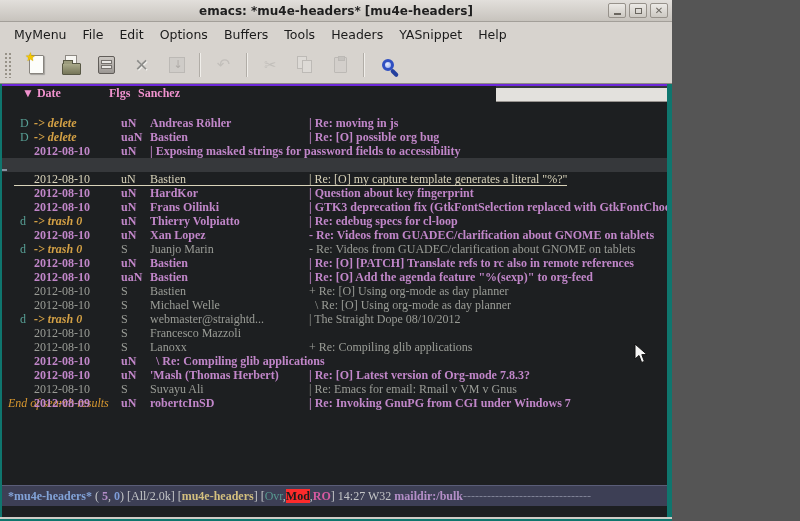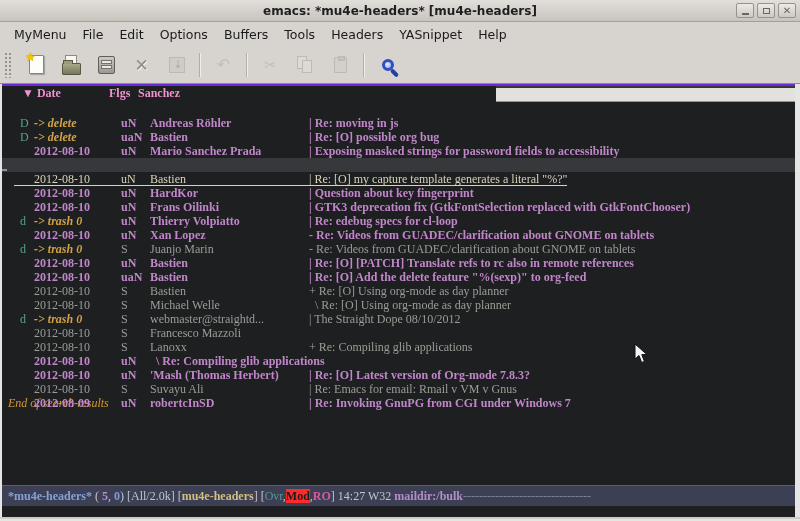--- a/index.html
+++ b/index.html
@@ -1,17 +1,17 @@
 <!DOCTYPE html>
 <html><head>
 <meta charset="utf-8">
 <style>
   * { margin:0; padding:0; box-sizing:border-box; }
   html,body { width:800px; height:521px; overflow:hidden; background:#555; }
-  .frame { position:relative; width:800px; height:521px; background:#e5e5e5;
+  .frame { position:relative; width:672px; height:521px; background:#0f766e;
            font-family:"DejaVu Sans", sans-serif; }
 
   
   .titlebar { height:22px; background:linear-gradient(#e2dfdb,#c7c3bd);
     border-bottom:1px solid #a39f99; display:flex; align-items:center; position:relative; }
   .title-text { flex:1; text-align:center; font-size:12px; font-weight:bold; color:#1f1f1f; }
   .winbtns { position:absolute; right:4px; top:3px; display:flex; gap:3px; }
   .winbtn { width:18px; height:15px; border:1px solid #97928b; border-radius:2px;
     background:linear-gradient(#eceae6,#cdc9c3); display:flex; align-items:center;
     justify-content:center; font-size:9px; color:#6a665f; line-height:1; }
@@ -191,21 +191,21 @@
     <div class="rows" id="rows">
   <div class="row unread marked">
     <span class="cells"><span class="c-mark">D</span><span class="c-date">-&gt; delete</span><span class="c-flags">uN</span><span class="c-from">Andreas Röhler</span><span class="c-subj">| Re: moving in js</span></span>
   </div>
 
   <div class="row unread marked">
     <span class="cells"><span class="c-mark">D</span><span class="c-date">-&gt; delete</span><span class="c-flags">uaN</span><span class="c-from">Bastien</span><span class="c-subj">| Re: [O] possible org bug</span></span>
   </div>
 
   <div class="row unread">
-    <span class="cells"><span class="c-mark"> </span><span class="c-date">2012-08-10</span><span class="c-flags">uN</span><span class="c-from">Mario Sanchez Prada</span><span class="c-subj">| Exposing masked strings for password fields to accessibility</span></span>
+    <span class="cells"><span class="c-mark"> </span><span class="c-date">2012-08-10</span><span class="c-flags">uN</span><span class="c-subj">| Exposing masked strings for password fields to accessibility</span></span>
   </div>
 
   <div class="row unread">
     <span class="cells"><span class="c-mark"> </span><span class="c-date">2012-08-10</span><span class="c-flags">uN</span><span class="c-from">Bastien</span><span class="c-subj">| Re: [O] Birthdays, org-contacts and agenda filters - a bug?</span></span>
   </div>
 
   <div class="row unread current">
     <span class="cells"><span class="c-mark"> </span><span class="c-date">2012-08-10</span><span class="c-flags">uN</span><span class="c-from">Bastien</span><span class="c-subj">| Re: [O] my capture template generates a literal "%?"</span></span>
   <span class="fringe-dash"></span></div>
 
@@ -227,21 +227,21 @@
 
   <div class="row read marked">
     <span class="cells"><span class="c-mark">d</span><span class="c-date">-&gt; trash 0</span><span class="c-flags">S</span><span class="c-from">Juanjo Marin</span><span class="c-subj">- Re: Videos from GUADEC/clarification about GNOME on tablets</span></span>
   </div>
 
   <div class="row unread">
     <span class="cells"><span class="c-mark"> </span><span class="c-date">2012-08-10</span><span class="c-flags">uN</span><span class="c-from">Bastien</span><span class="c-subj">| Re: [O] [PATCH] Translate refs to rc also in remote references</span></span>
   </div>
 
   <div class="row unread">
-    <span class="cells"><span class="c-mark"> </span><span class="c-date">2012-08-10</span><span class="c-flags">uaN</span><span class="c-from">Bastien</span><span class="c-subj">| Re: [O] Add the delete feature "%(sexp)" to org-feed</span></span>
+    <span class="cells"><span class="c-mark"> </span><span class="c-date">2012-08-10</span><span class="c-flags">uaN</span><span class="c-from">Bastien</span><span class="c-subj">| Re: [O] Add the agenda feature "%(sexp)" to org-feed</span></span>
   </div>
 
   <div class="row read">
     <span class="cells"><span class="c-mark"> </span><span class="c-date">2012-08-10</span><span class="c-flags">S</span><span class="c-from">Bastien</span><span class="c-subj">+ Re: [O] Using org-mode as day planner</span></span>
   </div>
 
   <div class="row read">
     <span class="cells"><span class="c-mark"> </span><span class="c-date">2012-08-10</span><span class="c-flags">S</span><span class="c-from">Michael Welle</span><span class="c-subj">  \ Re: [O] Using org-mode as day planner</span></span>
   </div>
 

